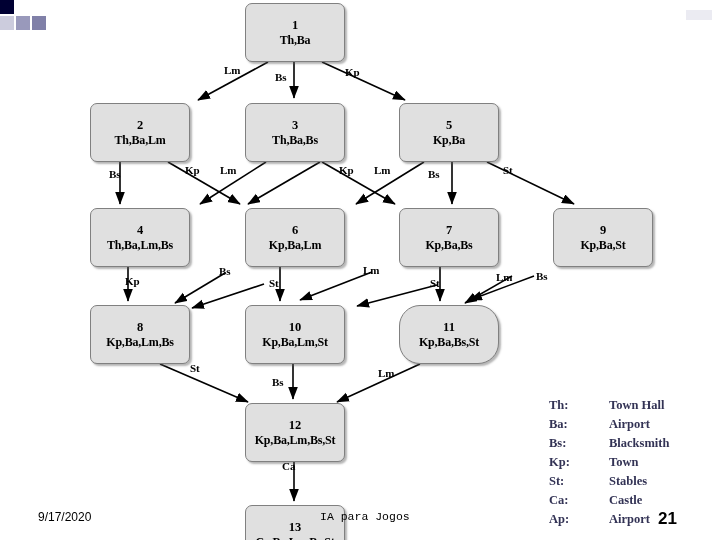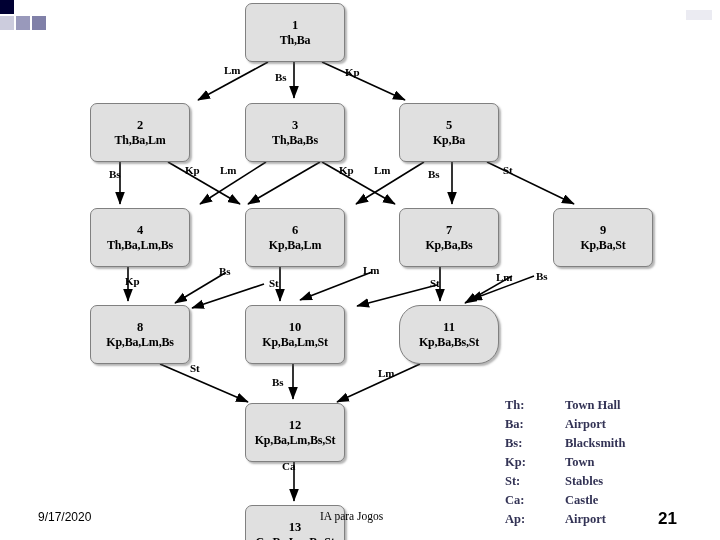--- a/index.html
+++ b/index.html
@@ -97,20 +97,21 @@
     left: 505px;
     top: 396px;
     font-family: "Liberation Serif", serif;
     font-size: 12.5px;
     color: #333355;
   }
   .legend .row {
     display: flex;
     line-height: 19px;
     height: 19px;
+    margin-left: 44px;
   }
   .legend .abbr {
     width: 60px;
     font-weight: bold;
   }
   .legend .full {
     font-weight: bold;
   }
 
   
@@ -119,21 +120,21 @@
     left: 38px;
     top: 510px;
     font-family: "Liberation Sans", sans-serif;
     font-size: 12px;
     color: #000000;
   }
   .footer-center {
     position: absolute;
     left: 320px;
     top: 510px;
-    font-family: Liberation Serif, serif;
+    font-family: Liberation Mono, monospace;
     font-size: 11.5px;
     color: #000000;
   }
   .footer-page {
     position: absolute;
     left: 658px;
     top: 509px;
     font-family: "Liberation Sans", sans-serif;
     font-size: 17px;
     font-weight: bold;

